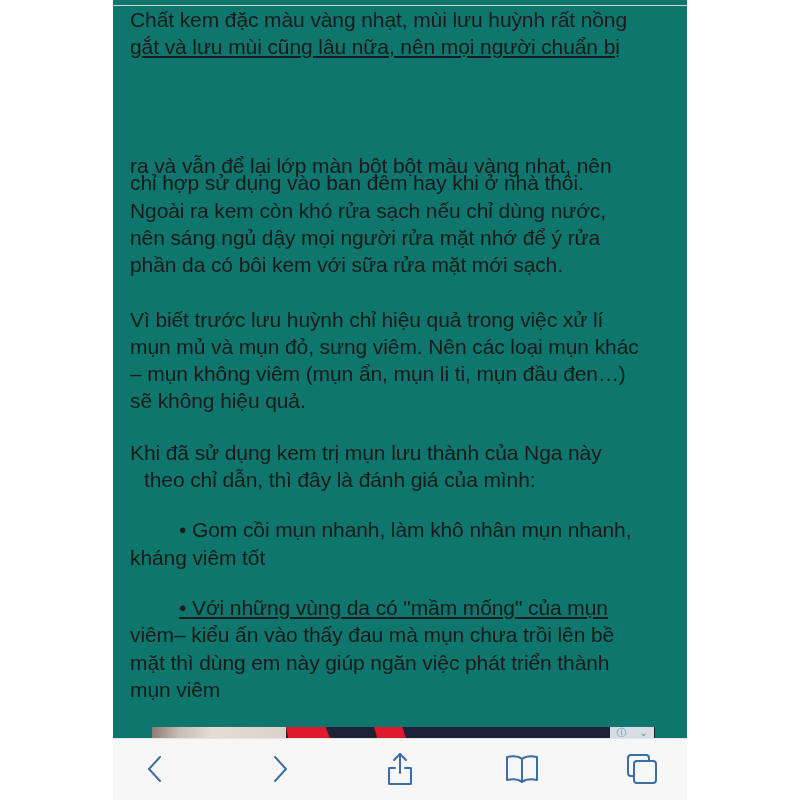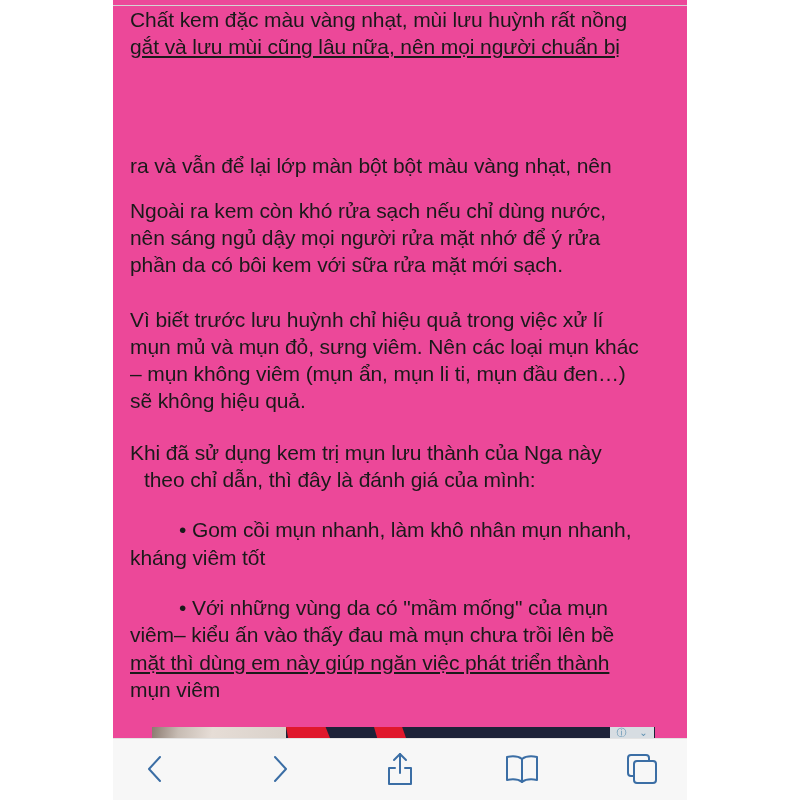--- a/index.html
+++ b/index.html
@@ -1,21 +1,21 @@
 <!DOCTYPE html>
 <html><head>
 <meta charset="utf-8">
 <style>
   html, body { margin: 0; padding: 0; }
   body {
     width: 800px; height: 800px; background: #ffffff; position: relative; overflow: hidden;
     font-family: "Liberation Sans", sans-serif;
   }
   .phone {
-    position: absolute; left: 113px; top: 0; width: 574px; height: 800px; background: #ec4899; overflow: hidden;
+    position: absolute; left: 113px; top: 0; width: 574px; height: 800px; background: #0f766e; overflow: hidden;
   }
   .top-divider {
     position: absolute; left: 0; top: 5px; width: 574px; height: 1px; background: #d4d4d4;
   }
   .article { position: absolute; left: 0; top: 0; width: 574px; height: 727px; }
   .line {
     position: absolute; left: 17px; white-space: nowrap;
     font-size: 21px; line-height: 26px; color: #1a1a1a; letter-spacing: -0.1px;
   }
   .ad-strip {
@@ -42,34 +42,35 @@
 </head>
 <body>
 
 <div class="phone">
   <div class="top-divider"></div>
 
   <div class="article" id="article">
       <div class="line" style="top: 7px; left: 17px;">Chất kem đặc màu vàng nhạt, mùi lưu huỳnh rất nồng</div>
       <div class="line" style="top: 34px; left: 17px; text-decoration: underline;">gắt và lưu mùi cũng lâu nữa, nên mọi người chuẩn bị</div>
       <div class="line" style="top: 144px; left: 17px; margin-top: 9px;">ra và vẫn để lại lớp màn bột bột màu vàng nhạt, nên</div>
+      <div class="line" style="top: 170px; left: 17px;">chỉ hợp sử dụng vào ban đêm hay khi ở nhà thôi.</div>
       <div class="line" style="top: 198px; left: 17px;">Ngoài ra kem còn khó rửa sạch nếu chỉ dùng nước,</div>
       <div class="line" style="top: 225px; left: 17px;">nên sáng ngủ dậy mọi người rửa mặt nhớ để ý rửa</div>
       <div class="line" style="top: 252px; left: 17px; text-align: right;">phần da có bôi kem với sữa rửa mặt mới sạch.</div>
       <div class="line" style="top: 307px; left: 17px;">Vì biết trước lưu huỳnh chỉ hiệu quả trong việc xử lí</div>
       <div class="line" style="top: 334px; left: 17px;">mụn mủ và mụn đỏ, sưng viêm. Nên các loại mụn khác</div>
       <div class="line" style="top: 361px; left: 17px;">– mụn không viêm (mụn ẩn, mụn li ti, mụn đầu đen…)</div>
       <div class="line" style="top: 388px; left: 17px;">sẽ không hiệu quả.</div>
       <div class="line" style="top: 440px; left: 17px;"> Khi đã sử dụng kem trị mụn lưu thành của Nga này</div>
       <div class="line" style="top: 467px; left: 31px;">theo chỉ dẫn, thì đây là đánh giá của mình:</div>
       <div class="line" style="top: 517px; left: 66px;">• Gom cồi mụn nhanh, làm khô nhân mụn nhanh,</div>
       <div class="line" style="top: 545px; left: 17px;">kháng viêm tốt</div>
-      <div class="line" style="top: 595px; left: 66px;">• Với những vùng da có "mầm mống" của mụn</div>
+      <div class="line" style="top: 595px; left: 66px; text-decoration: underline;">• Với những vùng da có "mầm mống" của mụn</div>
       <div class="line" style="top: 622px; left: 17px;">viêm– kiểu ấn vào thấy đau mà mụn chưa trồi lên bề</div>
-      <div class="line" style="top: 650px; left: 17px; text-decoration: underline;">mặt thì dùng em này giúp ngăn việc phát triển thành</div>
+      <div class="line" style="top: 650px; left: 17px;">mặt thì dùng em này giúp ngăn việc phát triển thành</div>
       <div class="line" style="top: 677px; left: 17px;">mụn viêm</div>
     </div>
 
   <div class="ad-strip">
     <div class="ad-photo"></div>
     <div class="ad-red1"></div>
     <div class="ad-red2"></div>
   </div>
   <div class="ad-controls">
     <span>ⓘ</span>

